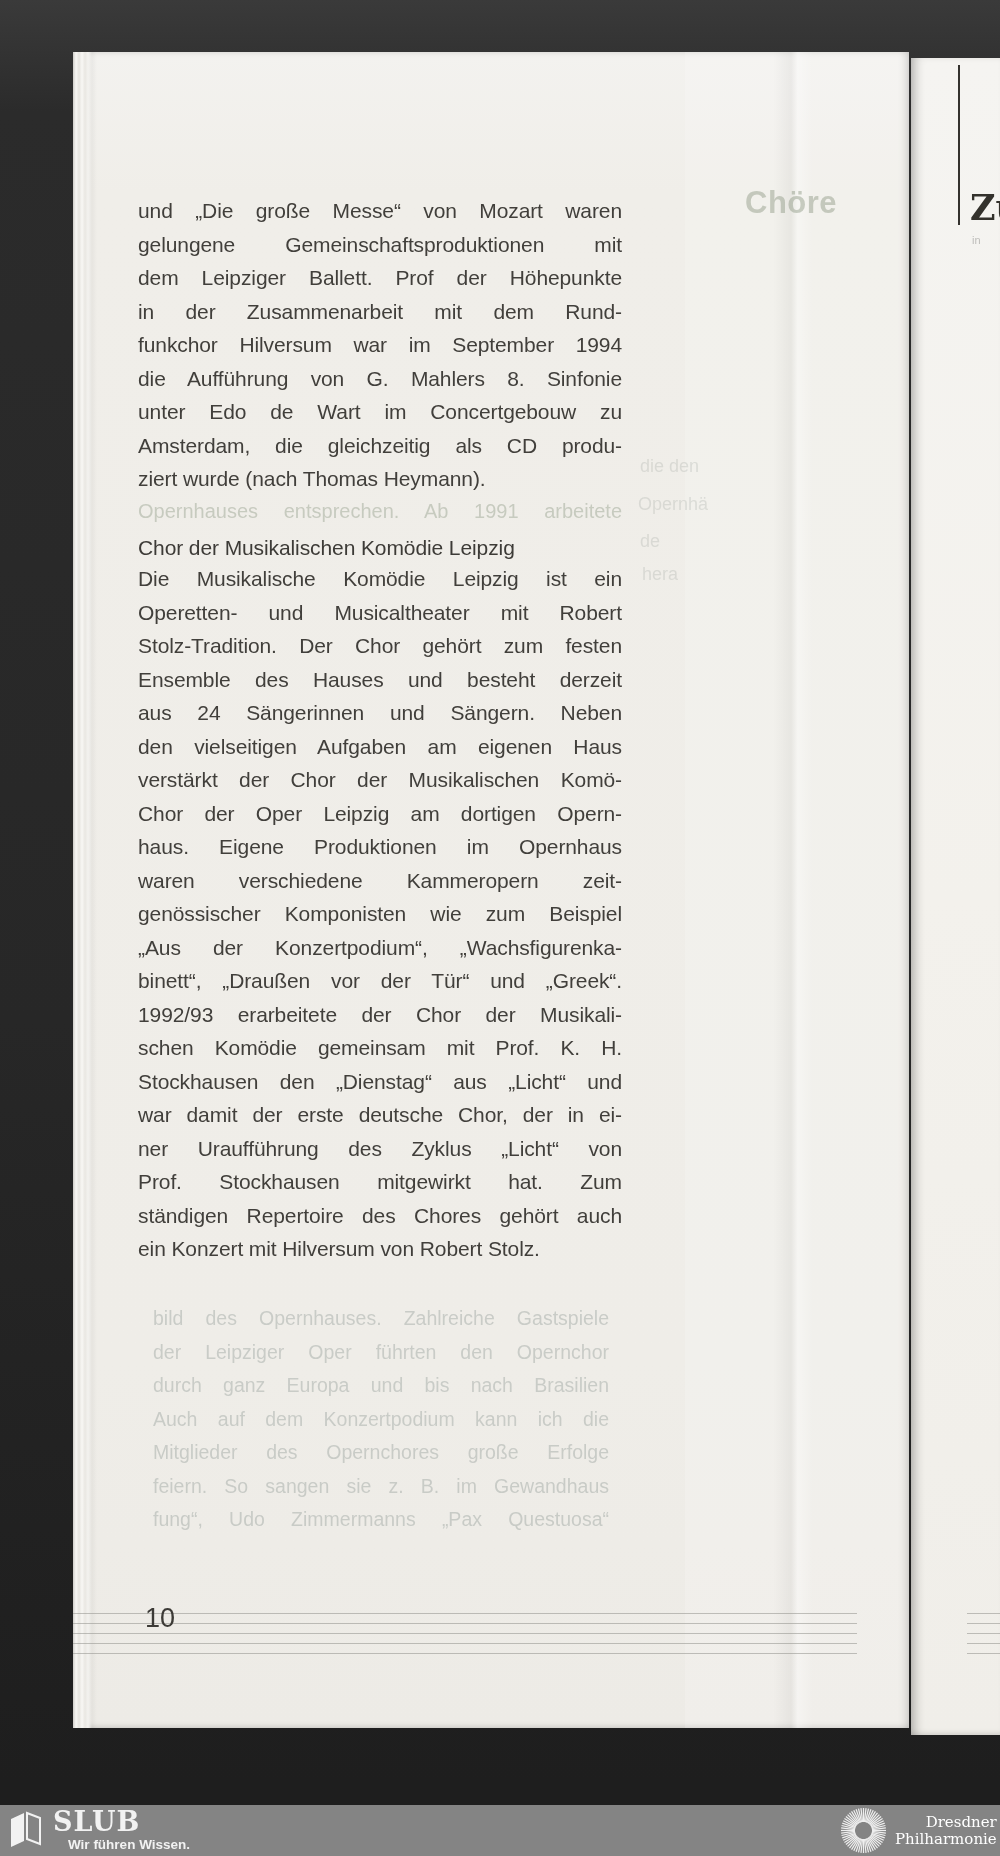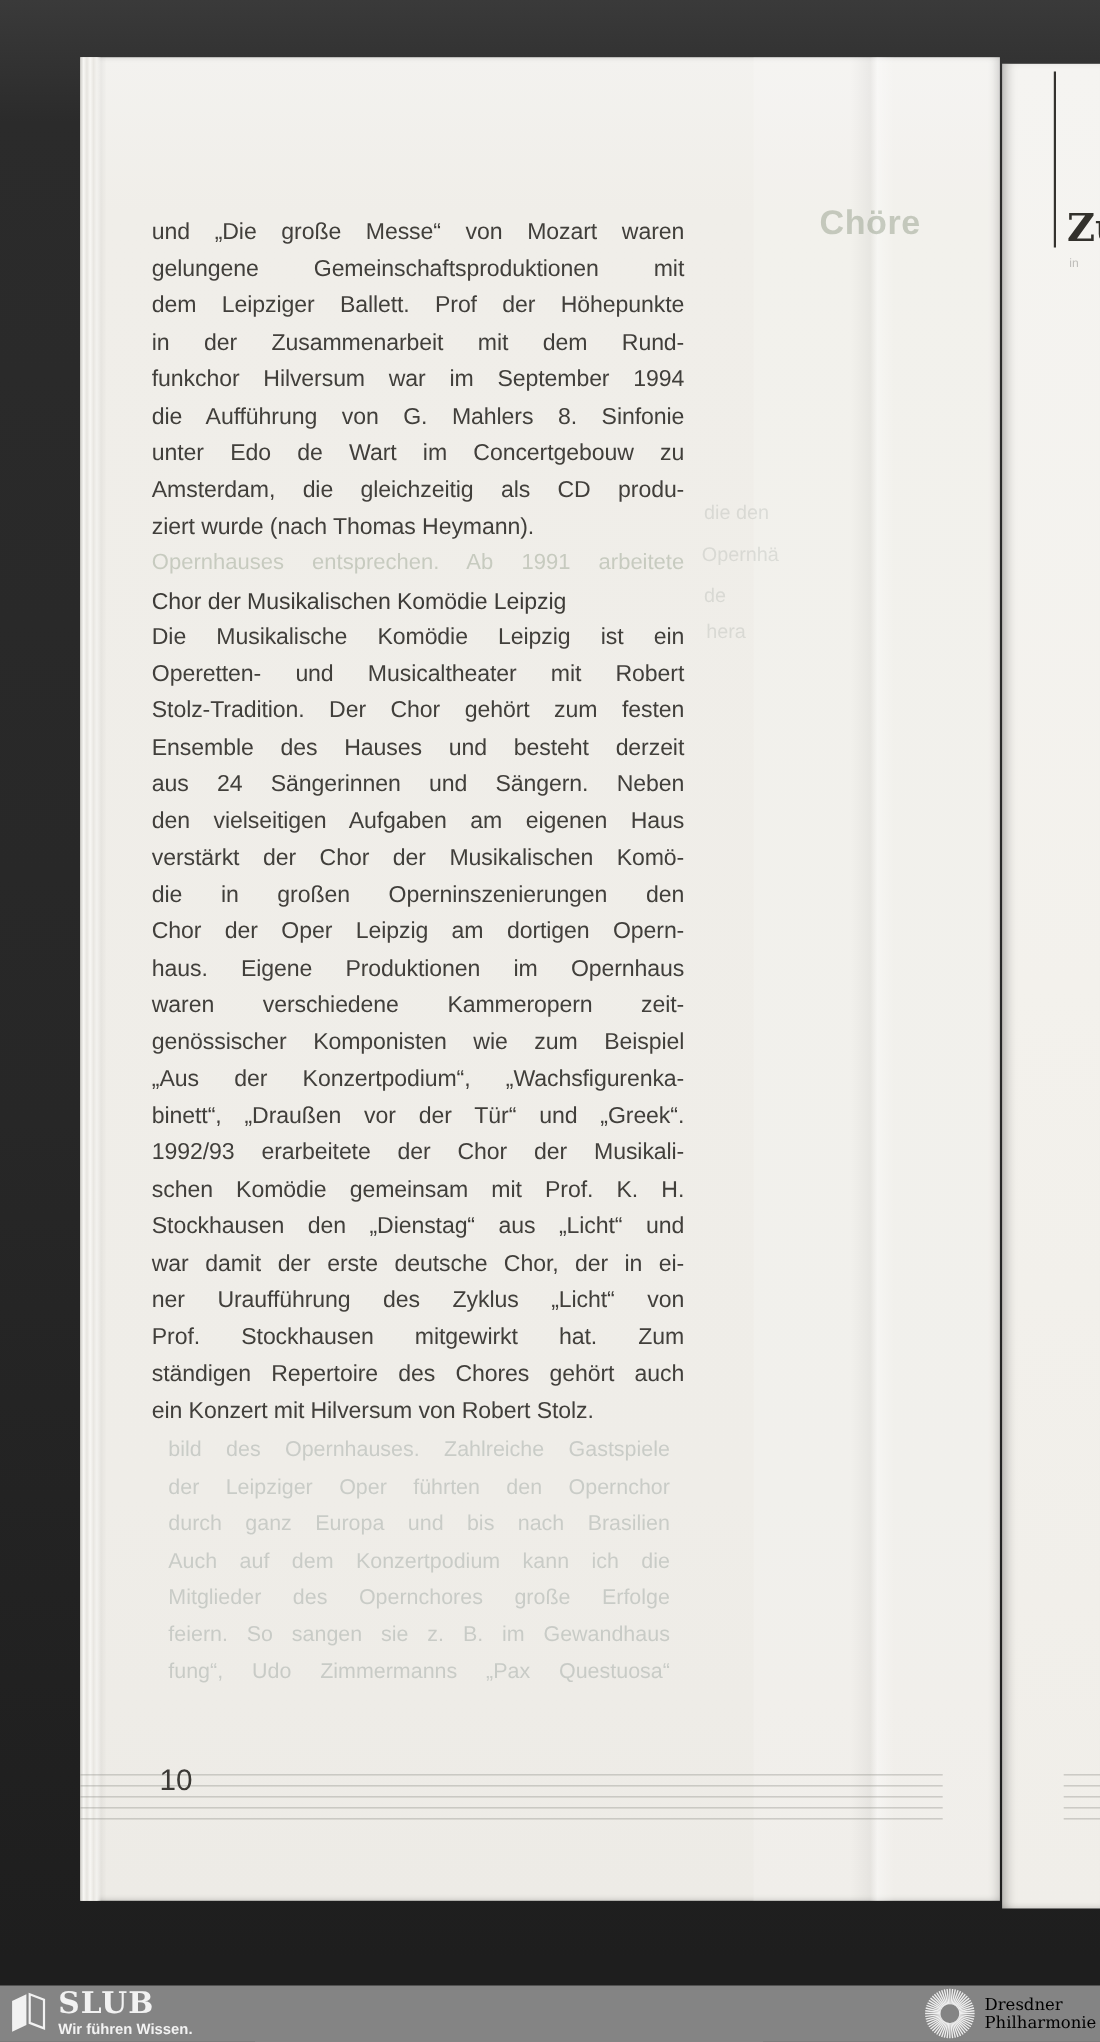--- a/index.html
+++ b/index.html
@@ -49,24 +49,24 @@
     font-weight:bold;font-size:35px;color:#33312c;}
   .zu-sub{position:absolute;left:61px;top:176px;font-size:11px;color:rgba(60,60,55,.30);filter:blur(.4px);}
   .staff-r{position:absolute;left:56px;width:44px;height:1px;background:rgba(146,146,140,.55);}
 
   
   .footer{position:absolute;left:0;top:1805px;width:1000px;height:51px;background:#848484;padding-left:20px;}
   .slub{position:absolute;left:8px;top:3px;display:flex;align-items:flex-start;cursor:pointer;}
   .slub-text{margin-left:9px;color:#f2f2f2;}
   .slub-name{font-family:"DejaVu Serif","Liberation Serif",serif;font-weight:bold;
     font-size:27px;line-height:28px;letter-spacing:1px;}
-  .slub-tag{font-size:13.5px;font-weight:bold;line-height:16px;margin-top:1px;}
+  .slub-tag{font-size:13.5px;font-weight:bold;line-height:16px;margin-top:1px;margin-left:15px;}
   .phil{position:absolute;left:840px;top:2px;display:flex;align-items:center;cursor:pointer;}
-  .phil-text{margin-left:8px;color:#000000;font-family:"DejaVu Serif","Liberation Serif",serif;
-    font-size:15px;line-height:17px;}
+  .phil-text{margin-left:8px;color:#ffffff;font-family:"DejaVu Serif","Liberation Serif",serif;
+    font-size:15px;line-height:17px;text-align:right;}
 </style>
 </head>
 <body>
 
 <div class="stage">
 
   <div class="page-left">
     <div class="edge-stack"></div>
     <div class="bright-right"></div>
     <div class="fold"></div>
@@ -90,21 +90,20 @@
     <div class="head">Chor der Musikalischen Komödie Leipzig</div>
 
     <div class="textcol para2" style="position:absolute;">
         <div class="jline">Die Musikalische Komödie Leipzig ist ein</div>
         <div class="jline">Operetten- und Musicaltheater mit Robert</div>
         <div class="jline">Stolz-Tradition. Der Chor gehört zum festen</div>
         <div class="jline">Ensemble des Hauses und besteht derzeit</div>
         <div class="jline">aus 24 Sängerinnen und Sängern. Neben</div>
         <div class="jline">den vielseitigen Aufgaben am eigenen Haus</div>
         <div class="jline">verstärkt der Chor der Musikalischen Komö-</div>
-        <div class="jline">die in großen Operninszenierungen den</div>
         <div class="jline">Chor der Oper Leipzig am dortigen Opern-</div>
         <div class="jline">haus. Eigene Produktionen im Opernhaus</div>
         <div class="jline">waren verschiedene Kammeropern zeit-</div>
         <div class="jline">genössischer Komponisten wie zum Beispiel</div>
         <div class="jline">„Aus der Konzertpodium“, „Wachsfigurenka-</div>
         <div class="jline">binett“, „Draußen vor der Tür“ und „Greek“.</div>
         <div class="jline">1992/93 erarbeitete der Chor der Musikali-</div>
         <div class="jline">schen Komödie gemeinsam mit Prof. K. H.</div>
         <div class="jline">Stockhausen den „Dienstag“ aus „Licht“ und</div>
         <div class="jline">war damit der erste deutsche Chor, der in ei-</div>

